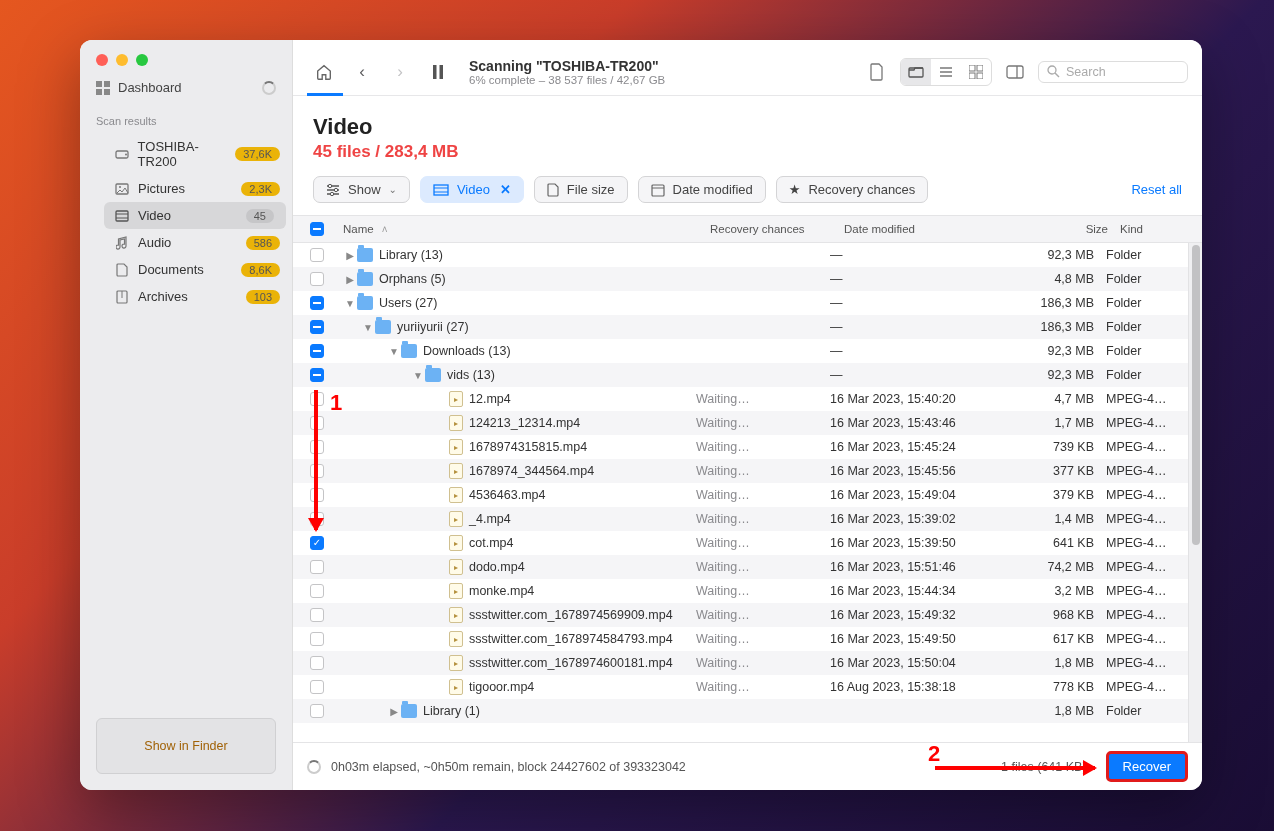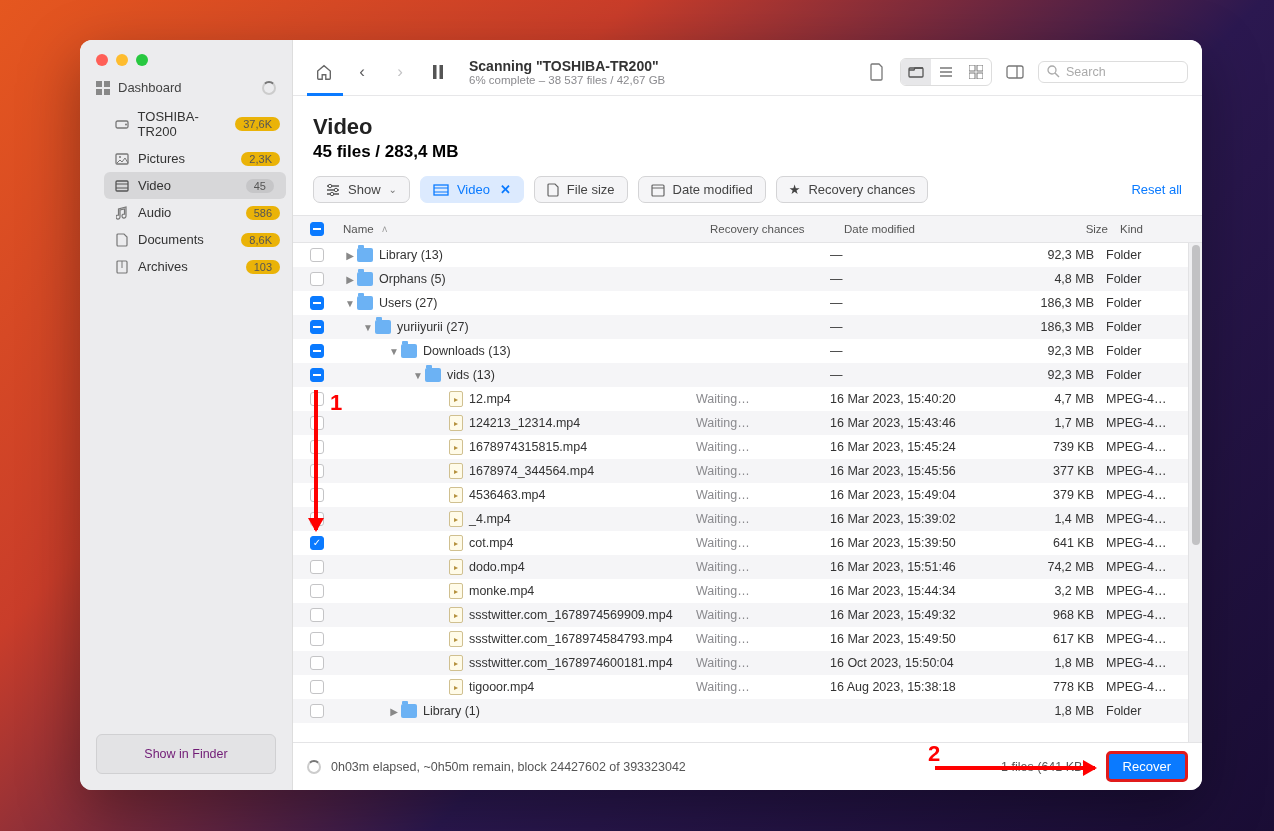--- a/index.html
+++ b/index.html
@@ -61,23 +61,23 @@
     background:#eab308; color:#555;
     border-radius: 10px; padding:1px 8px; font-size:11px;
   }
   .sb-item.selected .sb-badge { background:#c6c6c8; }
   .show-finder-wrap { margin-top:auto; padding:16px; }
   .show-finder {
     width:100%; text-align:center;
     background: #e3e3e5;
     border:1px solid #d0d0d2;
     border-radius:6px;
-    padding: 12px 0;
+    padding: 20px 0;
     font-size:12.5px;
-    color:#701a75;
+    color:#a16207;
   }
   
   .main {
     flex:1; display:flex; flex-direction:column;
     background:#fff;
   }
   .toolbar {
     border-bottom: 1px solid #e7e7e9;
     padding: 8px 14px 0 14px;
     display:flex; align-items:center; gap:4px;
@@ -109,21 +109,21 @@
   .active-underline {
     position:absolute;
     left:14px; bottom:-1px;
     width:36px; height:3px;
     background:#0a7aff;
   }
   .title-block {
     padding: 18px 20px 14px 20px;
   }
   .title-block .pt { font-size:22px; font-weight:700; color:#222; }
-  .title-block .ps { font-size:17px; font-weight:600; color:#000000; margin-top:2px; }
+  .title-block .ps { font-size:17px; font-weight:600; color:#ef4444; margin-top:2px; }
   .filters {
     display:flex; align-items:center; gap:10px;
     padding: 0 20px 12px 20px;
   }
   .pill {
     display:flex; align-items:center; gap:8px;
     border:1px solid #d4d4d6;
     background:#f5f5f7;
     padding:5px 12px;
     border-radius:7px;
@@ -274,20 +274,21 @@
               <rect x="0" y="0" width="6" height="6" fill="#888"></rect>
               <rect x="8" y="0" width="6" height="6" fill="#888"></rect>
               <rect x="0" y="8" width="6" height="6" fill="#888"></rect>
               <rect x="8" y="8" width="6" height="6" fill="#888"></rect>
             </svg>
         </span>
         <span>Dashboard</span>
       </div>
       <span class="spinner"></span>
     </div>
+    <div class="scan-section">Scan results</div>
     <div class="sb-list" id="sb-list">
         <div class="sb-item">
           <div class="sb-left">
             <span class="sb-icon">
               <svg width="14" height="12" viewBox="0 0 14 12">
                 <rect x="1" y="3" width="12" height="7" rx="1.5" fill="none" stroke="#777" stroke-width="1.3"></rect>
                 <circle cx="11" cy="6.5" r="1" fill="#777"></circle>
               </svg>
             </span>
             <span>TOSHIBA-TR200</span>
@@ -739,21 +740,21 @@
           <div class="row alt">
     <div class="col-check">
               <div class="ck"></div>
             </div>
     <div class="name-cell indent4">
       <span class="disclose"></span>
       <span class="file-ic">▸</span>
       <span>ssstwitter.com_1678974600181.mp4</span>
     </div>
     <div class="col-chances" style="color:#8a8a8e;">Waiting…</div>
-    <div class="col-date">16 Oct 2023, 15:50:04</div>
+    <div class="col-date">16 Mar 2023, 15:50:04</div>
     <div class="col-size">1,8 MB</div>
     <div class="col-kind">MPEG-4…</div>
           </div>
           <div class="row">
     <div class="col-check">
               <div class="ck"></div>
             </div>
     <div class="name-cell indent4">
       <span class="disclose"></span>
       <span class="file-ic">▸</span>

